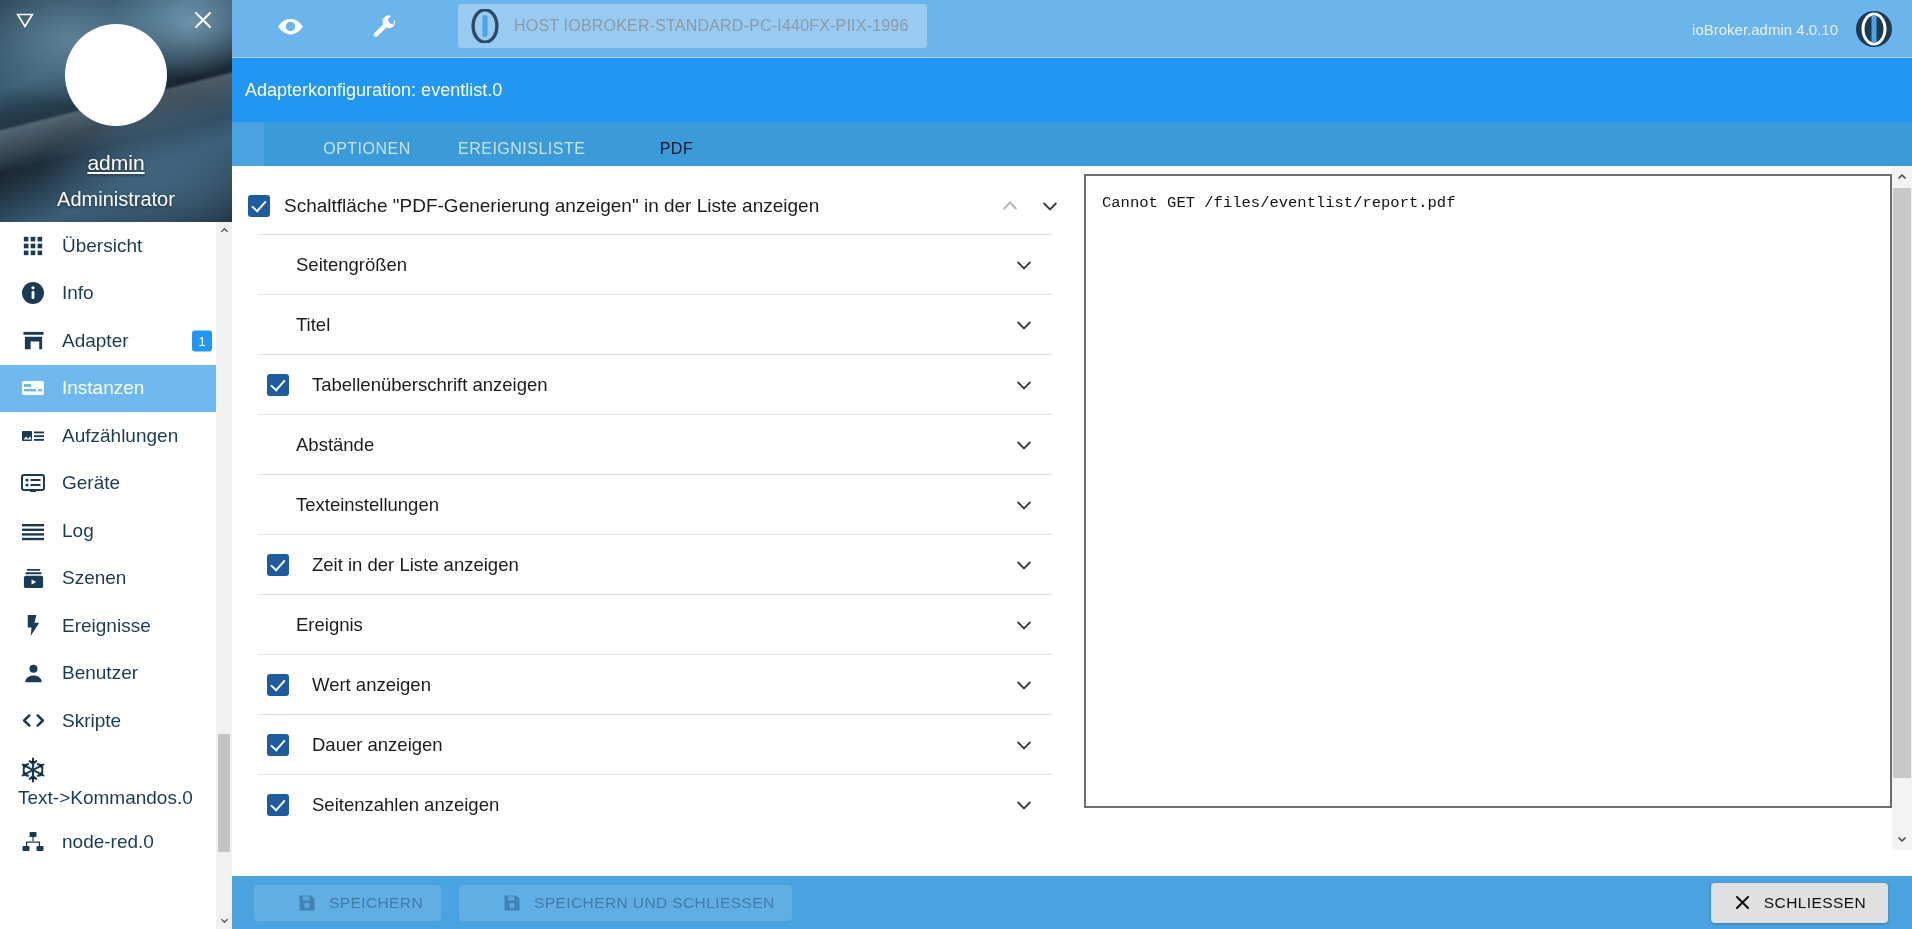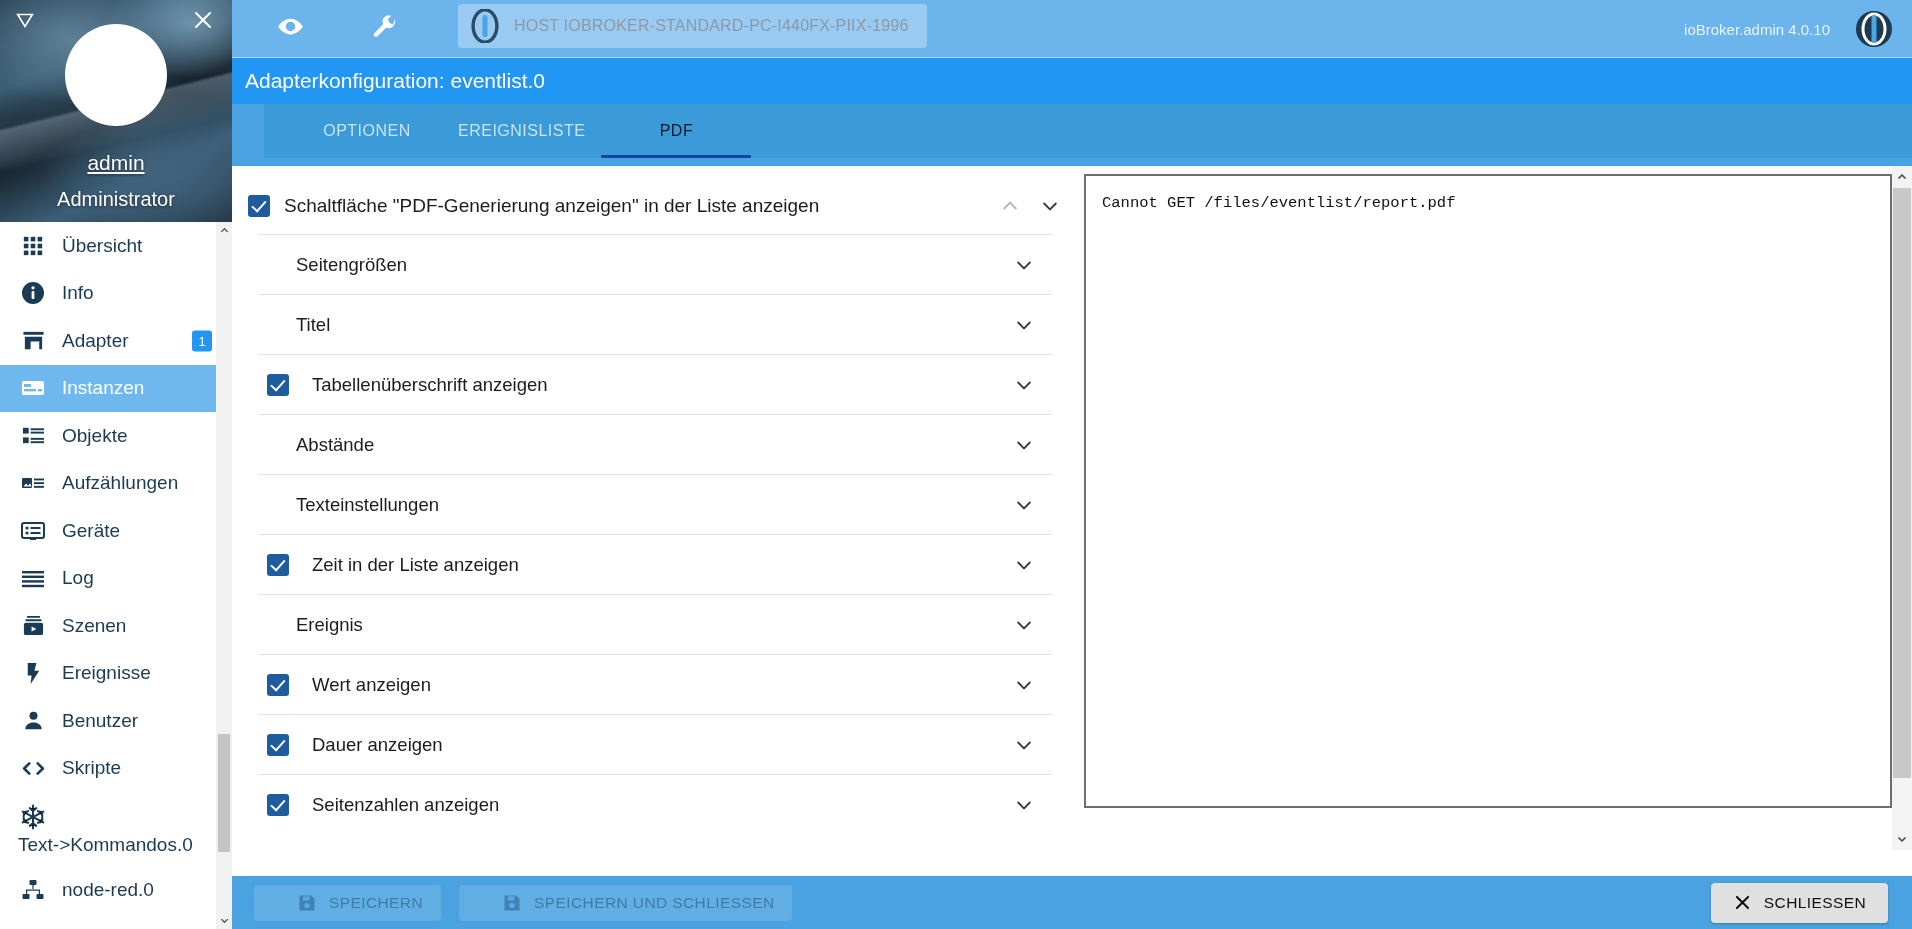--- a/index.html
+++ b/index.html
@@ -154,37 +154,37 @@
   }
   .host-chip .logo { width: 34px; height: 34px; margin-right: 12px; }
   .host-chip .txt {
     color: #8c9aa6; font-size: 16px; letter-spacing: .2px;
     white-space: nowrap;
   }
   .topbar-right {
     position: absolute; right: 18px; top: 0; height: 58px;
     display: flex; align-items: center;
   }
-  .topbar-right .ver { color: #e9f3fb; font-size: 15px; margin-right: 24px; }
+  .topbar-right .ver { color: #e9f3fb; font-size: 15px; margin-right: 16px; }
   .topbar-right .logo-dark { width: 40px; height: 40px; }
 
   
   .dialog {
     position: absolute; left: 0; top: 58px;
     width: 1680px; height: 871px;
     background: #4aa3e0;
     box-shadow: 0 -1px 0 rgba(255,255,255,.45);
   }
   .dlg-title {
-    height: 46px;
+    height: 64px;
     background: #2196f3;
     color: #fff;
     display: flex; align-items: center;
     padding-left: 13px;
-    font-size: 21px;
+    font-size: 18px;
   }
   .tabs {
     height: 54px;
     background: #3b9ad8;
     display: flex; align-items: stretch;
     padding-left: 28px;
     margin-left: 32px;
   }
   .tab {
     min-width: 150px;
@@ -413,33 +413,20 @@
           <svg width="24" height="24" viewBox="0 0 24 24" fill="#ffffff">
             <rect x="1" y="5" width="22" height="14" rx="1.6"></rect>
             <rect x="3" y="8" width="7" height="3" fill="#6fb8ef"></rect>
             <rect x="3" y="13" width="12" height="2.4" fill="#6fb8ef"></rect>
             <rect x="17" y="13" width="4" height="2.4" fill="#6fb8ef"></rect>
           </svg>
         </span>
         <span class="lbl">Instanzen</span>
       </div>
 
-      <div class="nav-item">
-        <span class="ic">
-          <svg width="23" height="23" viewBox="0 0 24 24" fill="#1b3a54">
-            <rect x="1" y="4" width="6" height="6"></rect>
-              <rect x="9" y="4.5" width="14" height="2"></rect>
-              <rect x="9" y="8" width="14" height="2"></rect>
-            <rect x="1" y="14" width="6" height="6"></rect>
-              <rect x="9" y="14.5" width="14" height="2"></rect>
-              <rect x="9" y="18" width="14" height="2"></rect>
-          </svg>
-        </span>
-        <span class="lbl">Objekte</span>
-      </div>
 
       <div class="nav-item">
         <span class="ic">
           <svg width="24" height="24" viewBox="0 0 24 24" fill="#1b3a54">
             <rect x="1" y="7" width="10" height="10" rx="1"></rect>
             <path d="M2.5 15.5l2.6-3 2 2.2 2-2.4 1.4 3.2z" fill="#ffffff"></path>
             <rect x="13" y="7.5" width="10" height="1.9"></rect>
             <rect x="13" y="11.2" width="10" height="1.9"></rect>
             <rect x="13" y="14.9" width="10" height="1.9"></rect>
           </svg>

